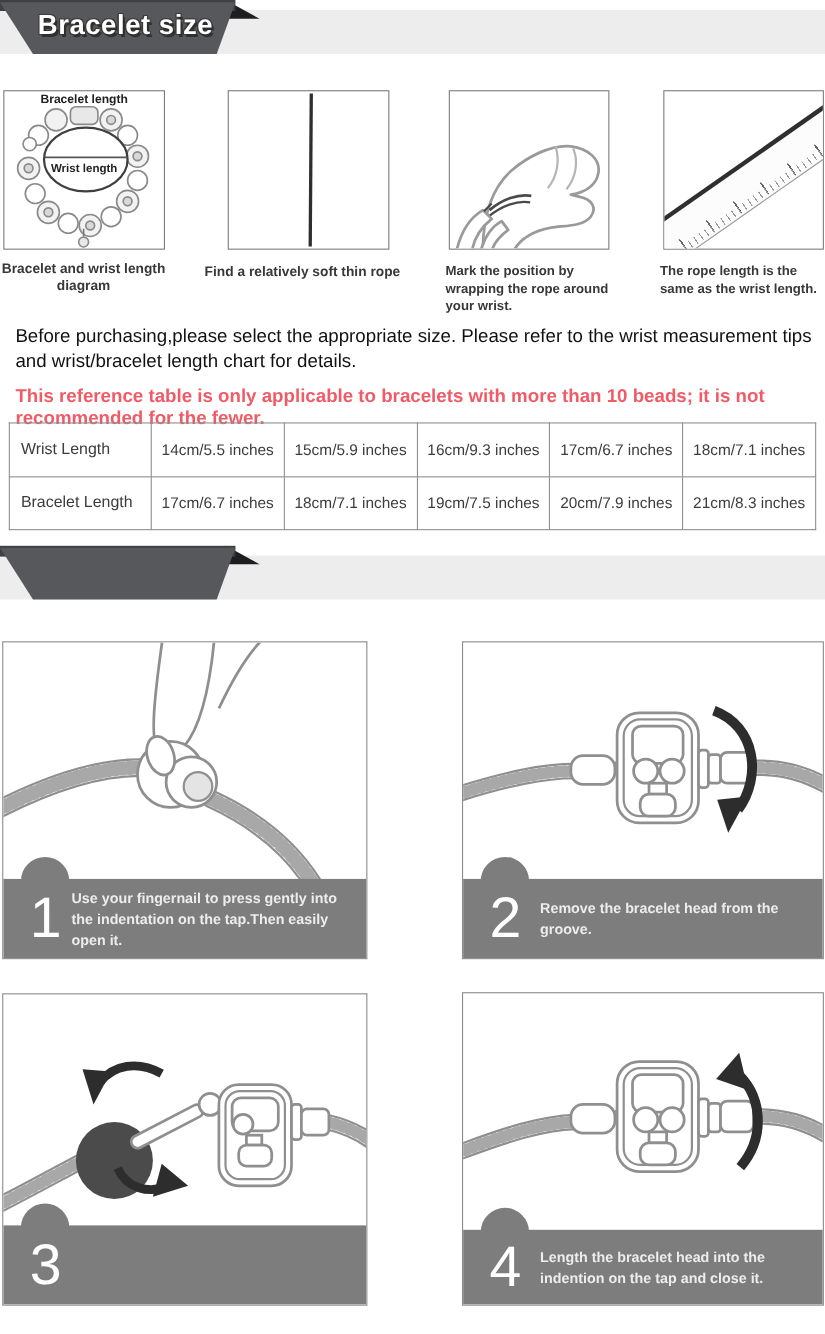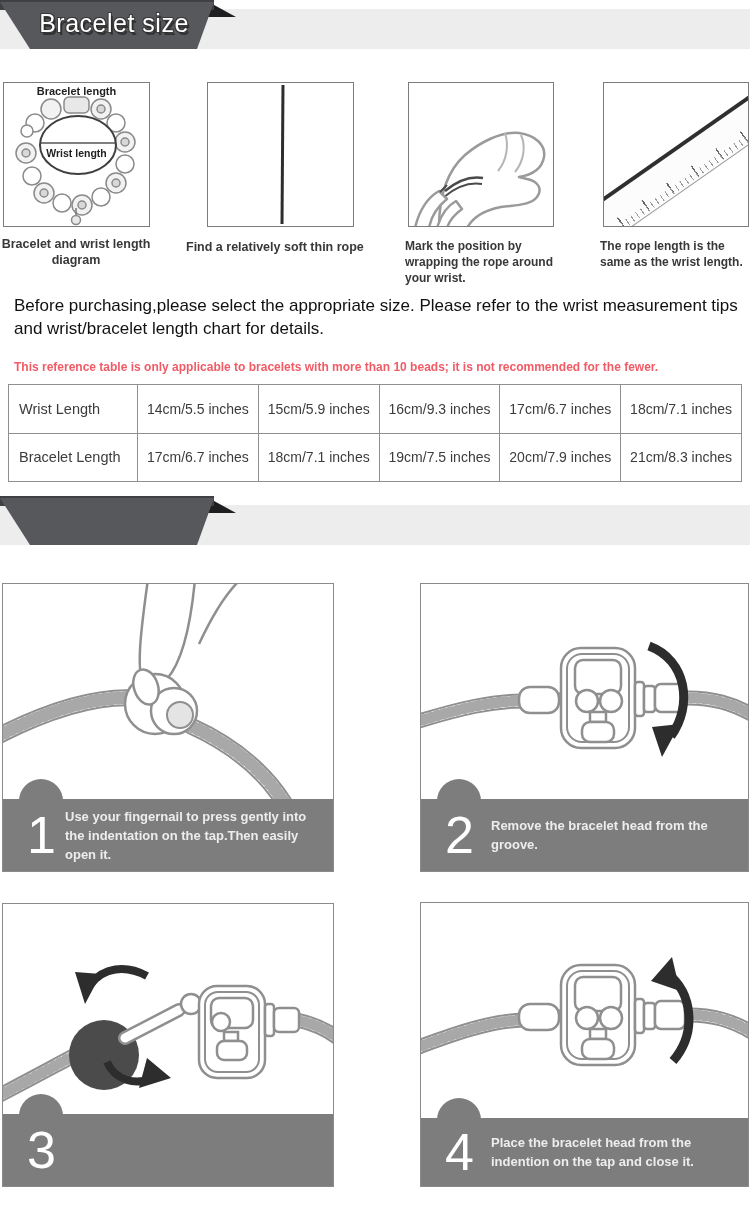--- a/index.html
+++ b/index.html
@@ -5,38 +5,38 @@
   html,body{margin:0;padding:0;background:#fff;}
   #stage{position:relative;width:750px;height:1213px;background:#fff;overflow:hidden;
          font-family:"Liberation Sans","DejaVu Sans",sans-serif;}
   .abs{position:absolute;}
 
   
   .banner{left:0;width:750px;height:52px;}
   .banner-strip{position:absolute;left:0;right:0;top:9px;height:40px;background:#ededed;}
   .ribbon-svg{position:absolute;left:0;top:0;}
   .banner-label{position:absolute;left:0;top:9px;width:228px;text-align:center;
-    font-size:25px;font-weight:400;color:#ffffff;letter-spacing:.5px;
+    font-size:25px;font-weight:700;color:#ffffff;letter-spacing:.5px;
     text-shadow:2px 3px 0 rgba(42,42,42,.85),-1px -1px 0 #3a3a3a,1px -1px 0 #3a3a3a,-1px 1px 0 #3a3a3a,1px 1px 0 #3a3a3a;}
 
   
   .m-box{border:1.5px solid #7c7c7c;background:#fff;overflow:hidden;}
   .m-caption{font-size:12.5px;font-weight:700;color:#383838;line-height:16px;}
   .diagram-label{position:absolute;font-weight:700;color:#222;}
   .rope-line{position:absolute;left:50%;top:2px;bottom:2px;width:3px;background:#2e2e2e;transform:rotate(.4deg);}
   .ruler{position:absolute;left:-36px;top:62px;width:230px;height:36px;background:#fcfcfc;
          border:1.5px solid #9a9a9a;border-top:4px solid #2f2f2f;transform:rotate(-35deg);}
   .ticks-minor{position:absolute;left:0;right:0;bottom:2px;height:7px;
     background:repeating-linear-gradient(90deg,#999 0 1px,transparent 1px 6px);}
   .ticks-major{position:absolute;left:0;right:0;bottom:2px;height:13px;
     background:repeating-linear-gradient(90deg,#666 0 1.5px,transparent 1.5px 30px);}
 
   
   .intro-heading{left:14px;top:294px;width:730px;font-size:17px;line-height:23px;font-weight:400;color:#111;}
-  .intro-note{left:14px;top:360px;width:730px;font-size:12px;font-weight:700;}
+  .intro-note{left:14px;top:350px;width:730px;font-size:17px;font-weight:700;}
 
   
   table.size{position:absolute;left:8px;top:384px;width:734px;height:98px;border-collapse:collapse;
     font-size:14px;color:#3c3c3c;}
   table.size td{border:1.5px solid #8f8f8f;text-align:center;}
   table.size td.lbl{text-align:left;padding-left:10px;width:117px;font-size:14.5px;}
 
   
   .panel{border:1.5px solid #8a8a8a;background:#fff;overflow:hidden;}
   .band{position:absolute;left:0;right:0;bottom:0;background:#7d7d7d;}
@@ -276,17 +276,17 @@
         <rect x="214" y="96" width="9" height="34" rx="3"></rect>
         <rect x="223" y="100" width="11" height="26" rx="3"></rect>
         <rect x="234" y="98" width="30" height="28" rx="6"></rect>
       </g>
       <path d="M252,158 C276,130 272,90 246,70" fill="none" stroke="#2d2d2d" stroke-width="9"></path>
       <polygon points="230,78 251,54 259,88" fill="#2d2d2d"></polygon>
     </svg>
     <div class="band" style="height:68px">
       <div class="bump"></div>
       <div class="step-num">4</div>
-      <div class="step-text" style="left:70px;width:232px">Place the bracelet head from the indention on the tap and close it.</div>
+      <div class="step-text" style="left:70px;width:232px">Length the bracelet head into the indention on the tap and close it.</div>
     </div>
   </div>
 
 </div>
 
 </body></html>

